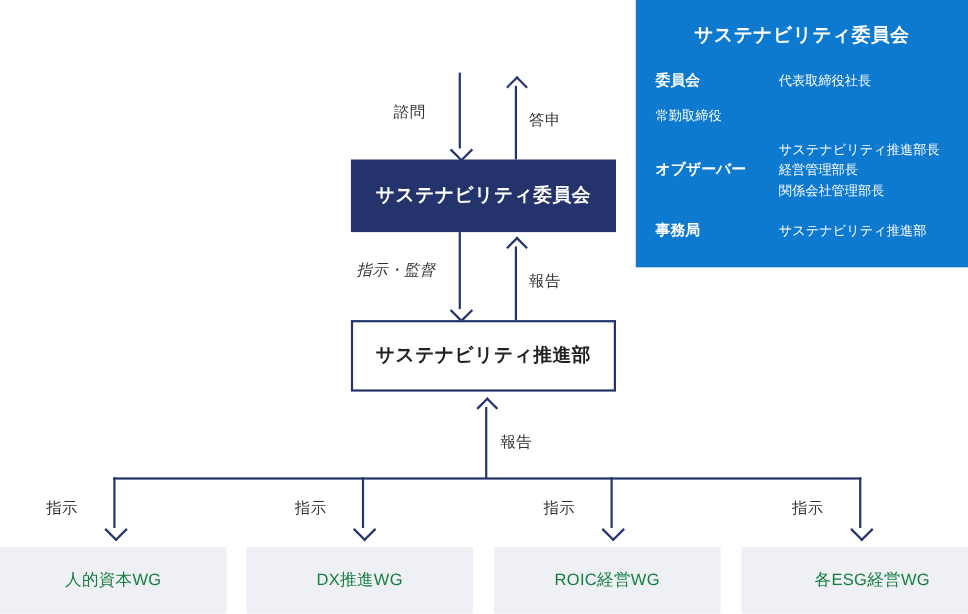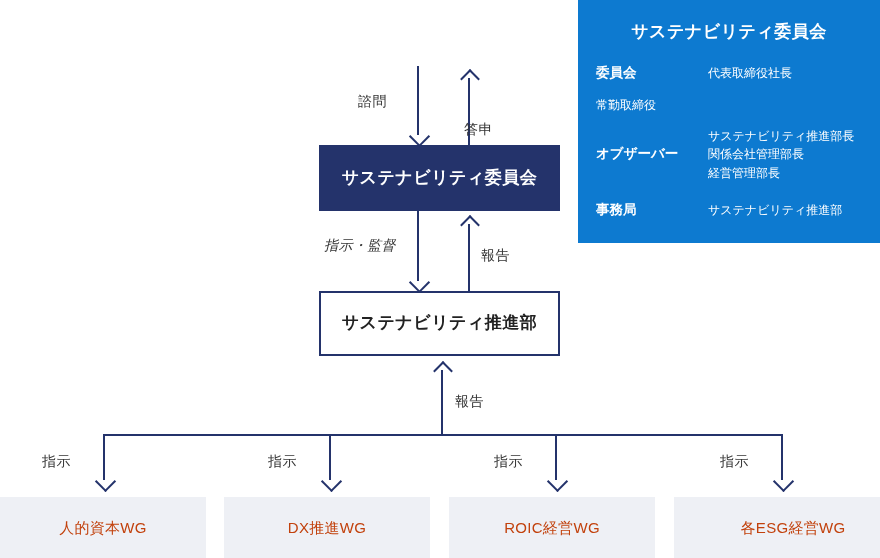--- a/index.html
+++ b/index.html
@@ -39,21 +39,21 @@
   .box-outline {
     background: #ffffff;
     border: 2px solid #24336b;
     color: #222222;
     font-weight: bold;
     font-size: 17px;
     letter-spacing: 0.5px;
   }
   .box-grey {
     background: #eef0f5;
-    color: #c2410c;
+    color: #15803d;
     font-size: 15px;
     letter-spacing: 0.3px;
     justify-content: center;
   }
 
   
   .panel {
     position: absolute;
     left: 578px;
     top: 0;
@@ -136,21 +136,21 @@
 
 <div id="chart">
 
 
   <div class="line vline" style="left:417px; top:66px; width:2px; height:69px;"></div>
   <div class="chev" style="left:412px; top:129px;"></div>
   <div class="edge-label" style="left:358px; top:93px;">諮問</div>
 
   <div class="line vline" style="left:468px; top:78px; width:2px; height:67px;"></div>
   <div class="chev-up" style="left:463px; top:72px;"></div>
-  <div class="edge-label" style="left:464px; top:101px;margin-top:20px;">答申</div>
+  <div class="edge-label" style="left:481px; top:101px;">答申</div>
 
   <div class="box box-navy" style="left:319px; top:145px; width:241px; height:66px;">
     <span>サステナビリティ委員会</span>
   </div>
 
   <div class="line vline" style="left:417px; top:211px; width:2px; height:70px;"></div>
   <div class="chev" style="left:412px; top:275px;"></div>
   <div class="edge-label" style="left:324px; top:237px;font-style:italic;">指示・監督</div>
 
   <div class="line vline" style="left:468px; top:224px; width:2px; height:67px;"></div>
@@ -210,22 +210,22 @@
       <div class="panel-row">
         <div class="panel-vals">
           <span class="panel-val">常勤取締役</span>
         </div>
       </div>
 
       <div class="panel-row">
         <div class="panel-key">オブザーバー</div>
         <div class="panel-vals">
           <span class="panel-val">サステナビリティ推進部長</span>
+          <span class="panel-val">経営管理部長</span>
           <span class="panel-val">関係会社管理部長</span>
-          <span class="panel-val">経営管理部長</span>
         </div>
       </div>
 
       <div class="panel-row gap">
         <div class="panel-key">事務局</div>
         <div class="panel-vals">
           <span class="panel-val">サステナビリティ推進部</span>
         </div>
       </div>
 

